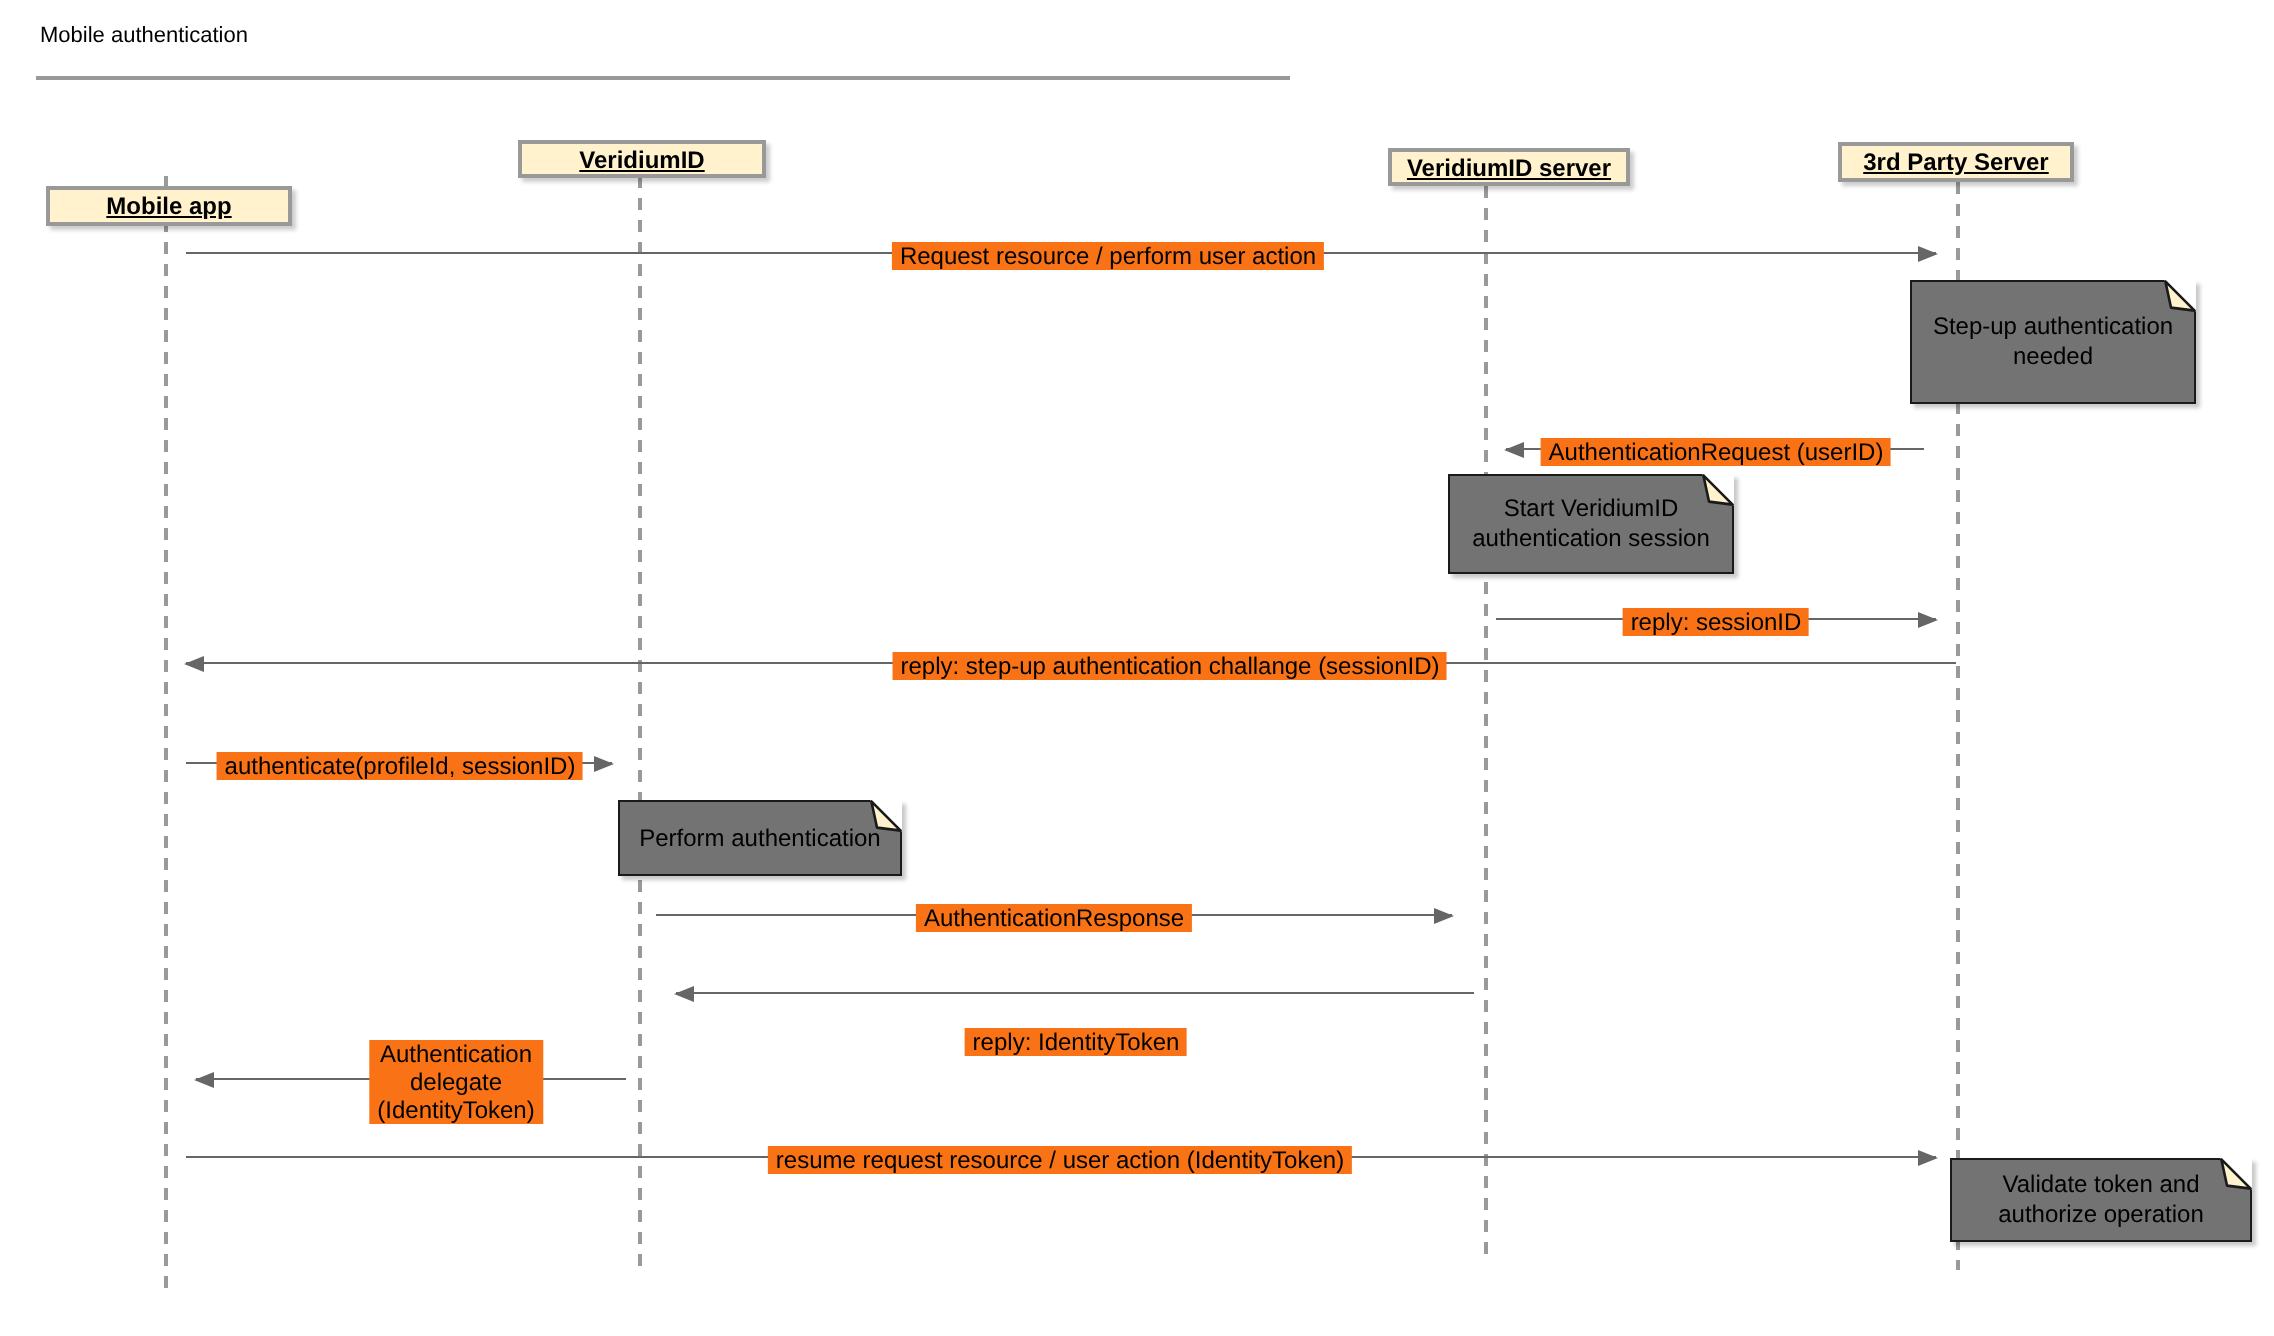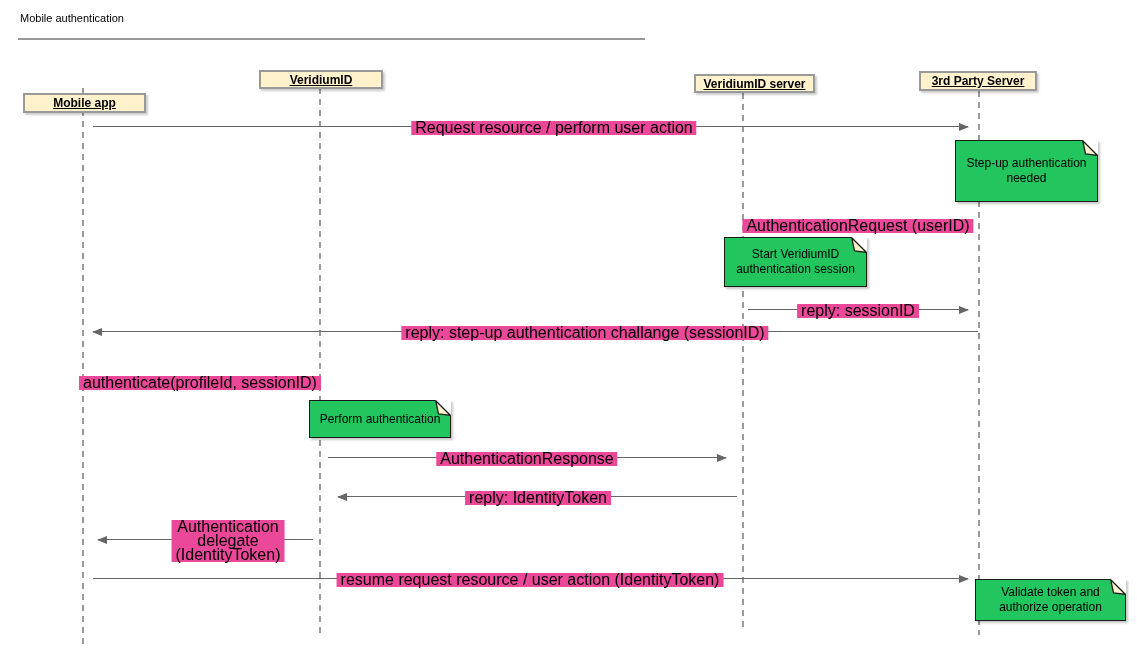--- a/index.html
+++ b/index.html
@@ -39,29 +39,29 @@
   }
   .arrowhead {
     position:absolute; width:0; height:0; top:-4px;
     border-top:4.5px solid transparent;
     border-bottom:4.5px solid transparent;
   }
   .arrowhead.right { right:-1px; border-left:10px solid #666666; }
   .arrowhead.left  { left:-1px;  border-right:10px solid #666666; }
   .msg-label {
     position:absolute; top:1px; transform:translate(-50%,-50%);
-    background:#ec4899; padding:0 4px;
-    font-size:16px; line-height:14px; text-align:center;
+    background:#f97316; padding:0 4px;
+    font-size:12px; line-height:14px; text-align:center;
     white-space:pre-line;
   }
   .msg-label.nowrap { white-space:nowrap; }
 
   .note {
     position:absolute; box-sizing:border-box;
-    background:#22c55e; border:1.4px solid #1a1a1a;
+    background:#737373; border:1.4px solid #1a1a1a;
     box-shadow:2px 2px 2px rgba(0,0,0,0.22);
     display:flex; align-items:center; justify-content:center;
     text-align:center; font-size:12px; line-height:15px;
     white-space:pre-line; padding:2px 4px;
   }
   .note .fold {
     position:absolute; top:-1.4px; right:-1.4px; width:16px; height:16px;
   }
 </style>
 </head>
@@ -115,21 +115,21 @@
     <span class="msg-label nowrap" style="left:107px;">authenticate(profileId, sessionID)</span>
   </div>
 
   <div class="message" style="left:328px; top:457px; width:398px;">
     <span class="arrowhead right"></span>
     <span class="msg-label nowrap" style="left:199px;">AuthenticationResponse</span>
   </div>
 
   <div class="message" style="left:338px; top:496px; width:399px;">
     <span class="arrowhead left"></span>
-    <span class="msg-label nowrap" style="left:200px;">reply: IdentityToken</span>
+    <span class="msg-label nowrap" style="left:200px;margin-top:23px;">reply: IdentityToken</span>
   </div>
 
   <div class="message" style="left:98px; top:539px; width:215px;">
     <span class="arrowhead left"></span>
     <span class="msg-label" style="left:130px;">Authentication delegate
 (IdentityToken)</span>
   </div>
 
   <div class="message" style="left:93px; top:578px; width:875px;">
     <span class="arrowhead right"></span>

